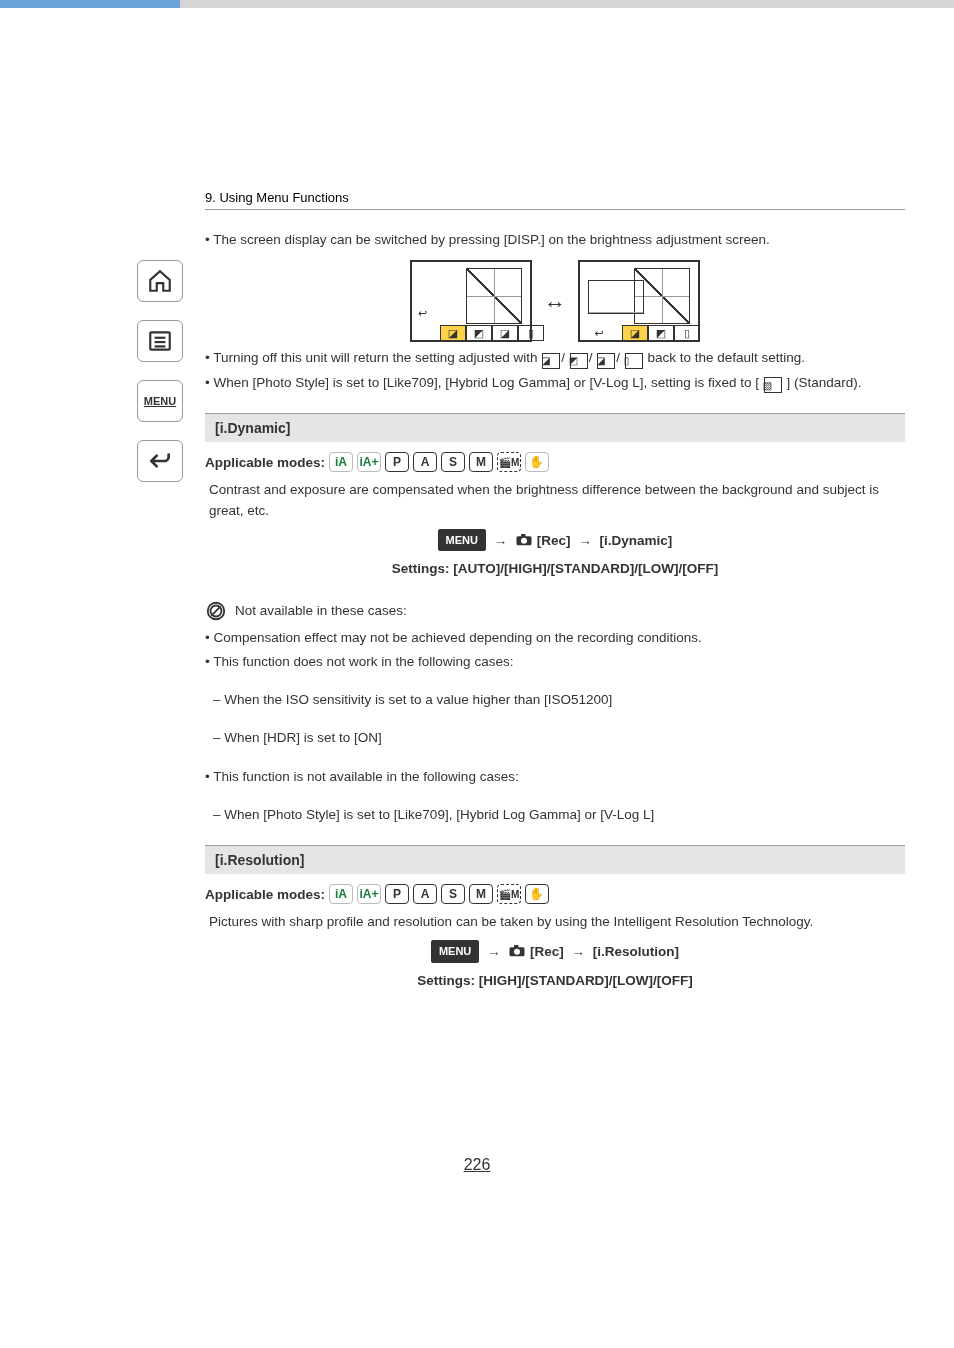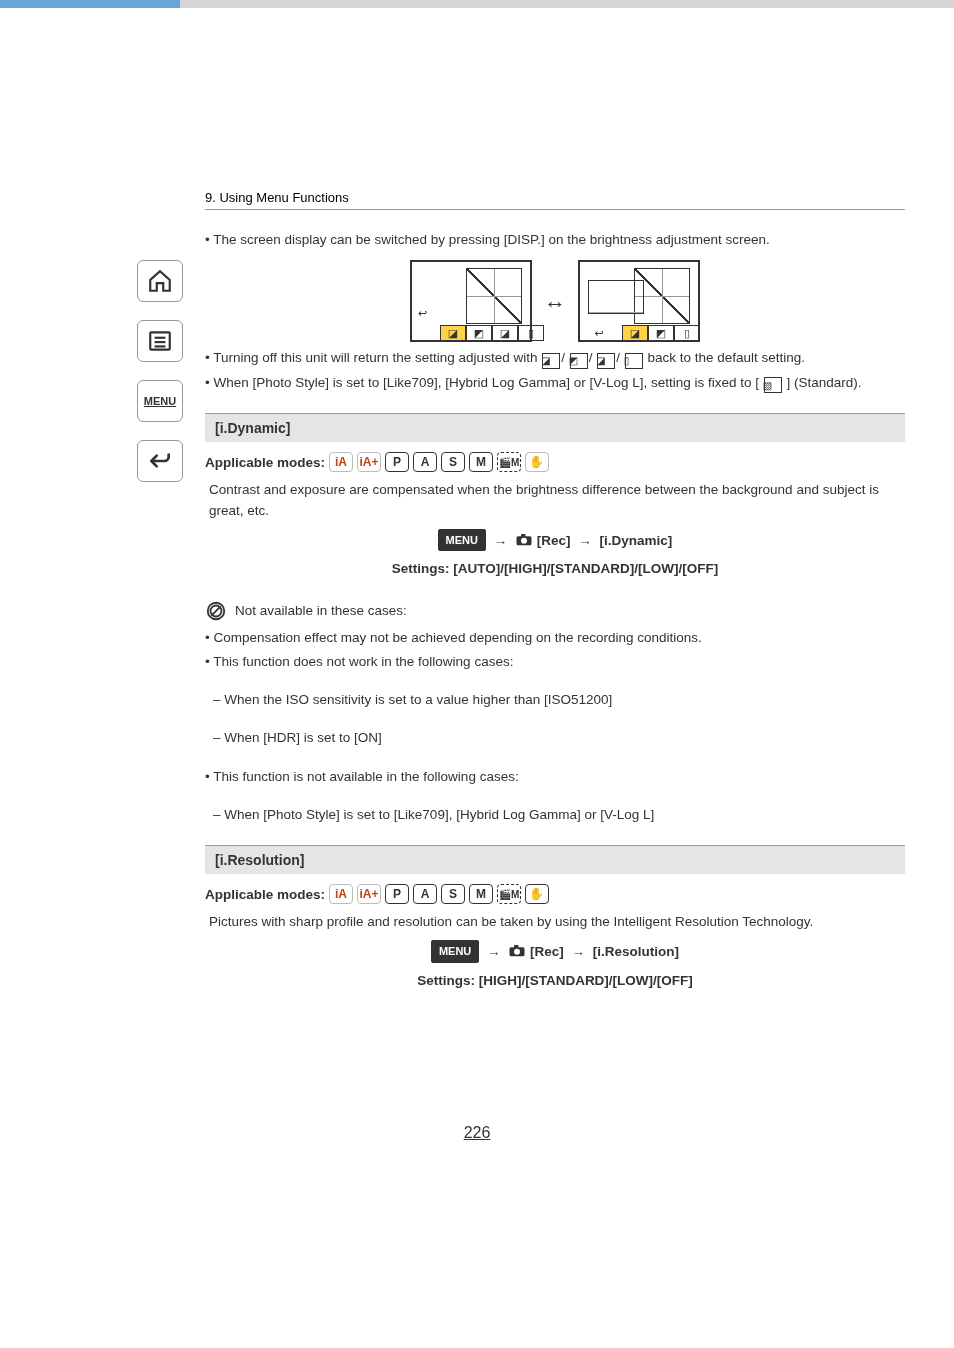--- a/index.html
+++ b/index.html
@@ -179,21 +179,21 @@
     display: inline-flex;
     width: 22px;
     height: 18px;
     border: 1.5px solid #333;
     border-radius: 4px;
     align-items: center;
     justify-content: center;
     font-size: 12px;
     font-weight: bold;
   }
-  .mode-chip.dim { border-color: #bbb; color: #c2410c; text-align: center; }
+  .mode-chip.dim { border-color: #bbb; color: #15803d; text-align: center; }
   .mode-chip.film { font-size: 10px; letter-spacing: -1px; border-style: dashed; }
   .prose { margin: 8px 4px; line-height: 1.5; }
   .menu-pill {
     display: inline-block;
     background: #333;
     color: #fff;
     font-size: 11px;
     font-weight: bold;
     padding: 1px 6px;
     border-radius: 2px;
@@ -213,21 +213,21 @@
     gap: 8px;
     font-weight: normal;
     margin: 20px 0 6px 0;
   }
   .na-icon {
     width: 22px;
     height: 22px;
   }
   .page-num {
     position: absolute;
-    bottom: 206px;
+    bottom: 174px;
     left: 0;
     width: 100%;
     text-align: center;
     font-size: 16px;
     text-decoration: underline;
   }
 </style>
 </head>
 <body>
 

